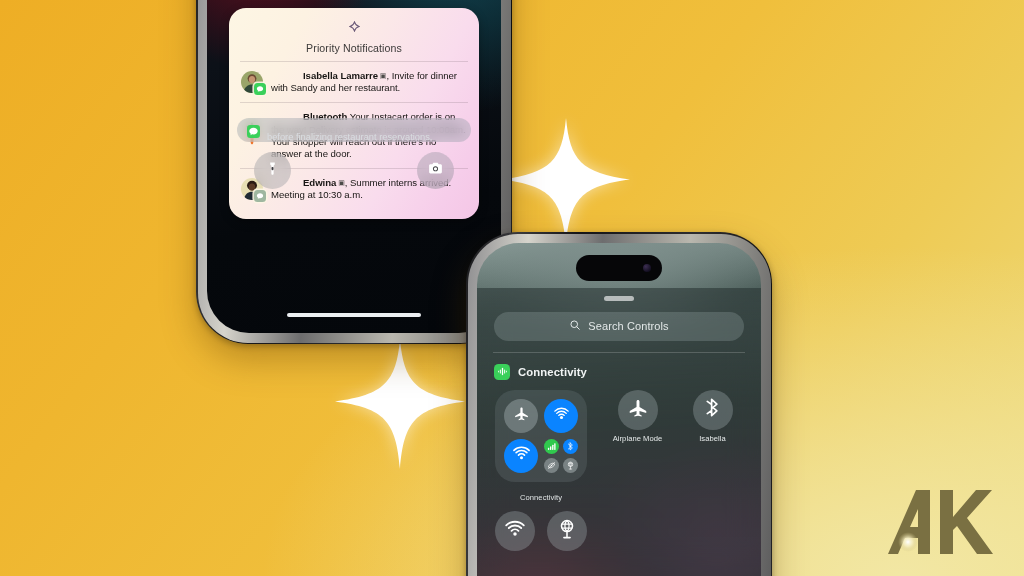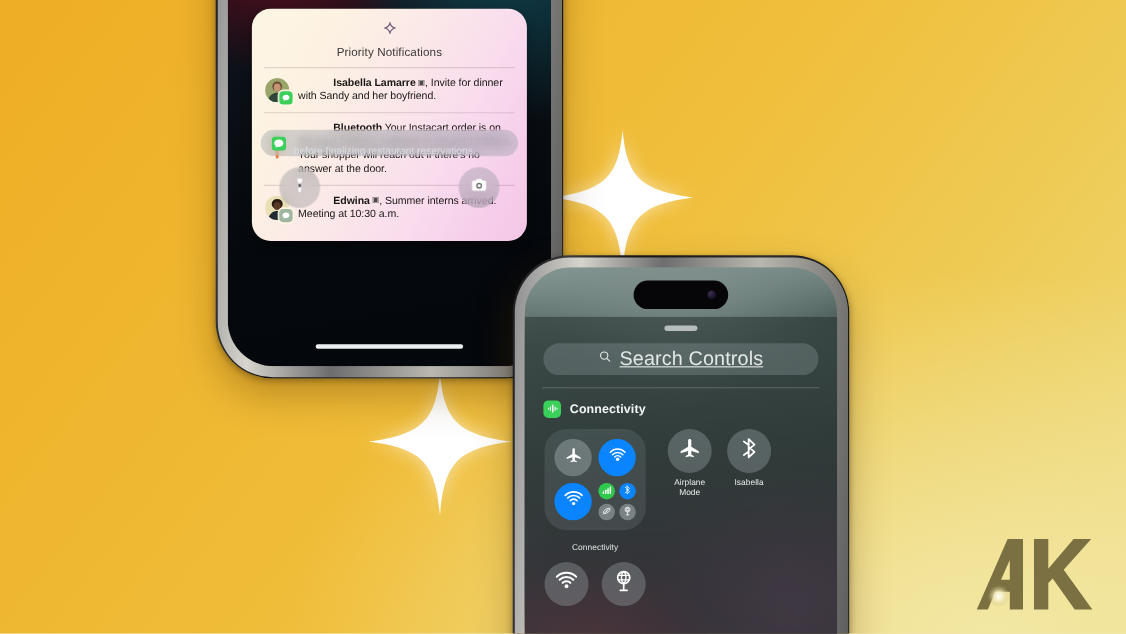--- a/index.html
+++ b/index.html
@@ -113,21 +113,21 @@
     position:absolute; left:0; right:0; top:45px; bottom:0;
     background:linear-gradient(180deg, rgba(30,40,40,.46) 0%, rgba(26,32,34,.30) 38%, rgba(30,28,34,.22) 100%);
     backdrop-filter:blur(16px);
   }
   .grabber { width:30px; height:4.5px; border-radius:3px; background:rgba(255,255,255,.62); margin:8px auto 0; }
   .search-bar {
     margin:11px 17px 0; height:29px; border-radius:15px;
     background:rgba(168,180,180,.26);
     display:flex; align-items:center; justify-content:center; gap:7px;
   }
-  .search-bar .ph { font-size:18px; color:#e3e8e8; letter-spacing:.1px;text-decoration:underline; }
+  .search-bar .ph { font-size:11px; color:#e3e8e8; letter-spacing:.1px; }
   .cc-divider { margin:11px 16px 0; height:1px; background:rgba(255,255,255,.18); }
 
   .group-head { display:flex; align-items:center; gap:8px; margin:11px 0 0 17px; }
   .group-head .sq {
     width:16px; height:16px; border-radius:4.5px; background:#3ad05a;
     display:flex; align-items:center; justify-content:center;
   }
   .group-head .lbl { font-size:11.3px; font-weight:700; color:#f2f5f5; letter-spacing:.1px; }
 
   .cc-grid { position:relative; margin:10px 18px 0; display:flex; gap:20px; }
@@ -139,21 +139,21 @@
   .tog { width:34px; height:34px; border-radius:50%; display:flex; align-items:center; justify-content:center; }
   .tog.off { background:rgba(170,182,184,.42); }
   .tog.blue { background:#0a84ff; }
   .mini-wrap { display:grid; grid-template-columns:1fr 1fr; gap:4px; align-content:center; }
   .mini { width:15px; height:15px; border-radius:50%; display:flex; align-items:center; justify-content:center; }
   .mini.green { background:#30c94e; }
   .mini.blue  { background:#0a84ff; }
   .mini.off   { background:rgba(175,186,188,.5); }
 
   .cc-col { display:flex; flex-direction:column; gap:6px; }
-  .cc-right { flex:1; display:grid; grid-template-columns:1fr 1fr 1fr 1fr; gap:10px 14px; }
+  .cc-right { flex:1; display:grid; grid-template-columns:1fr 1fr; gap:10px 14px; }
   .tile { display:flex; flex-direction:column; align-items:center; gap:4px; }
   .tile .btn {
     width:40px; height:40px; border-radius:50%;
     background:rgba(165,176,178,.34);
     display:flex; align-items:center; justify-content:center;
   }
   .cap { font-size:7.6px; line-height:9px; color:#e8ecec; text-align:center; letter-spacing:.05px; }
   .cap-under { font-size:7.6px; color:#e0e5e5; text-align:center; margin-top:5px; letter-spacing:.05px; }
 
   .cc-row-bottom { margin:9px 18px 0; display:flex; gap:20px; }
@@ -205,21 +205,21 @@
               <path d="M2 22 C3.6 15.6 7 13.4 11 13.4 C15 13.4 18.4 15.6 20 22 Z" fill="#2f4738"></path>
             </svg>
           </span>
           <span class="badge" style="background:#3ad05a;">
             <svg width="8" height="8" viewBox="0 0 24 24">
               <path d="M12 3.6 C6.6 3.6 2.6 7 2.6 11.2 C2.6 13.6 4 15.7 6.2 17 L5.2 20.4 L8.9 18.4 C9.9 18.6 10.9 18.7 12 18.7 C17.4 18.7 21.4 15.4 21.4 11.2 C21.4 7 17.4 3.6 12 3.6 Z" fill="#ffffff"></path>
             </svg>
           </span>
         </span>
         <div class="notif-txt">
-          <b>Isabella Lamarre</b><span class="glyph-msg"> ▣</span>, <span>Invite for dinner with Sandy and her boyfriend.</span>
+          <b>Isabella Lamarre</b><span class="glyph-msg"> ▣</span>, <span>Invite for dinner with Sandy and her restaurant.</span>
         </div>
       </div>
 
       <div class="notif-row">
         <span class="av" style="margin-top:9px;">
           <span>
             <svg width="22" height="26" viewBox="0 0 22 26">
               <path d="M11 2.4 C9.6 4.2 9.2 5.6 9.4 7.2 C8 6 6.4 5.6 5 6 C6 7.6 7.4 8.6 9 9 L13 9 C14.6 8.6 16 7.6 17 6 C15.6 5.6 14 6 12.6 7.2 C12.8 5.6 12.4 4.2 11 2.4 Z" fill="#3aa44a"></path>
               <path d="M8.6 9.4 L13.4 9.4 L12.3 22.4 C12.2 23.6 11.7 24.2 11 24.2 C10.3 24.2 9.8 23.6 9.7 22.4 Z" fill="#f0742a"></path>
               <path d="M9.3 13.4 L12.7 13.4 M9.7 17 L12.3 17" stroke="#d9561a" stroke-width=".9" stroke-linecap="round"></path>

